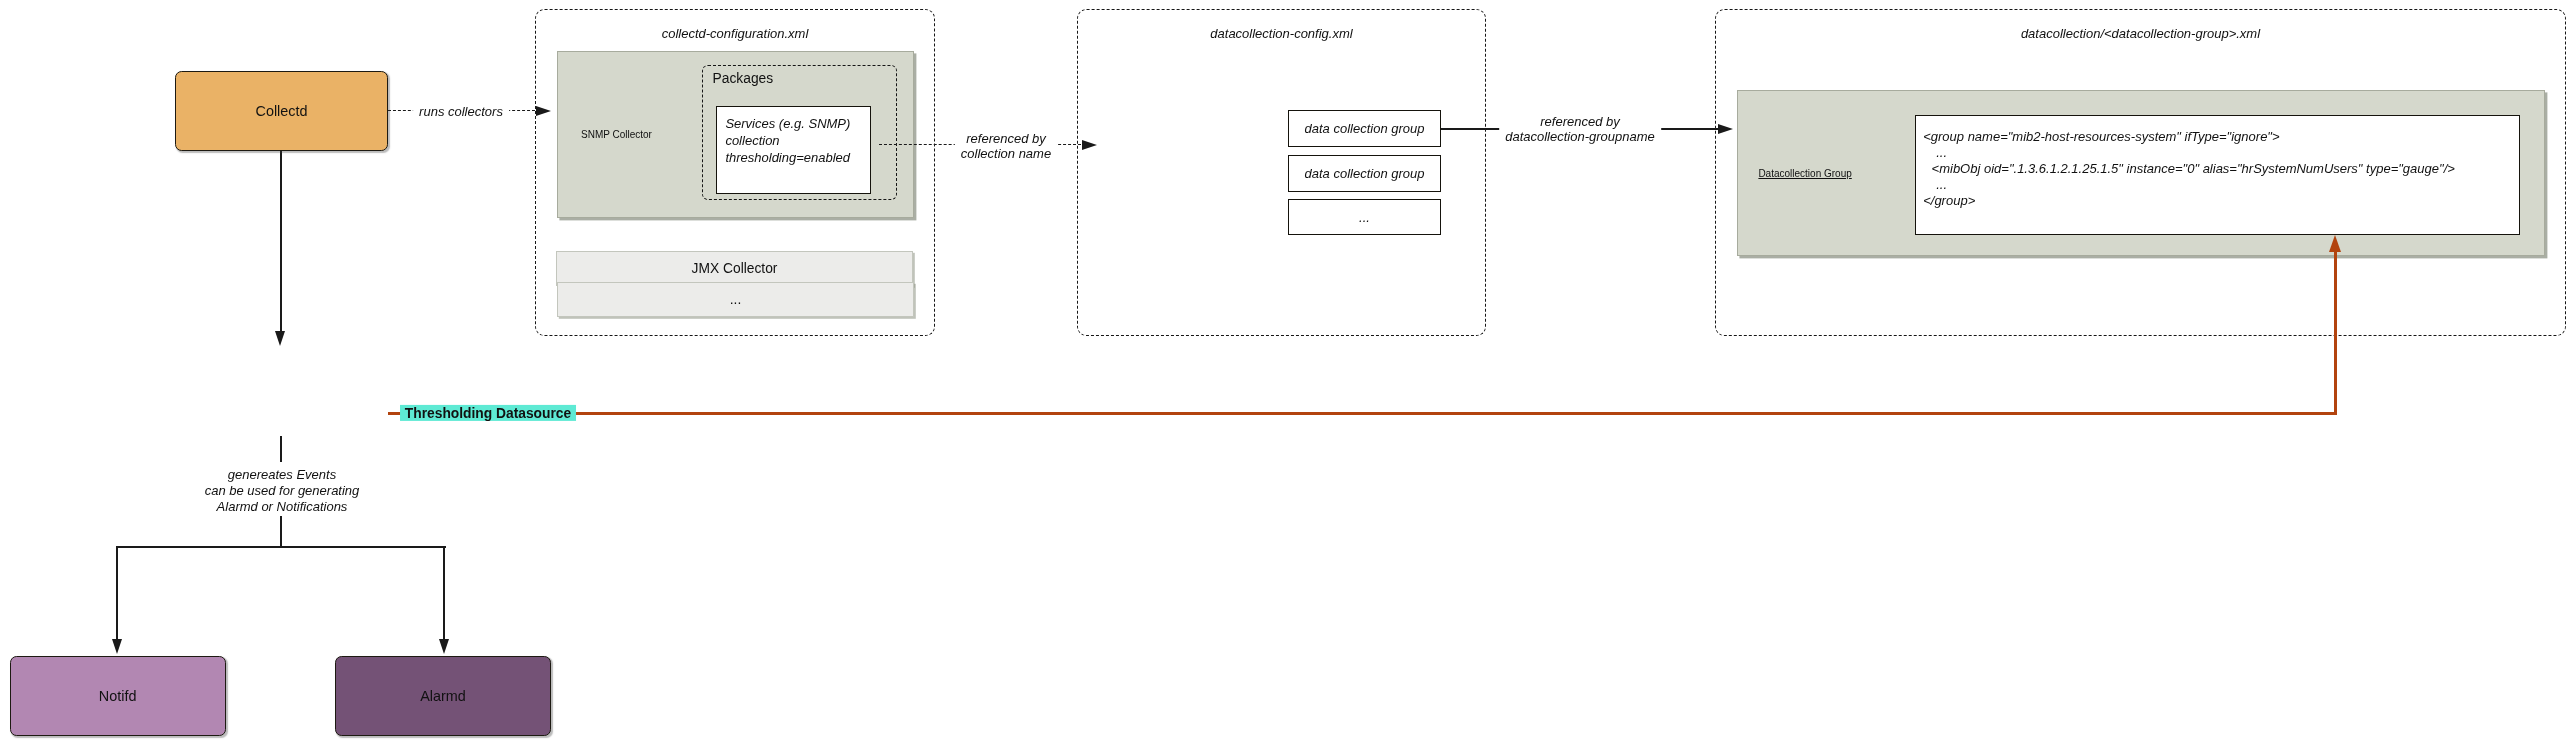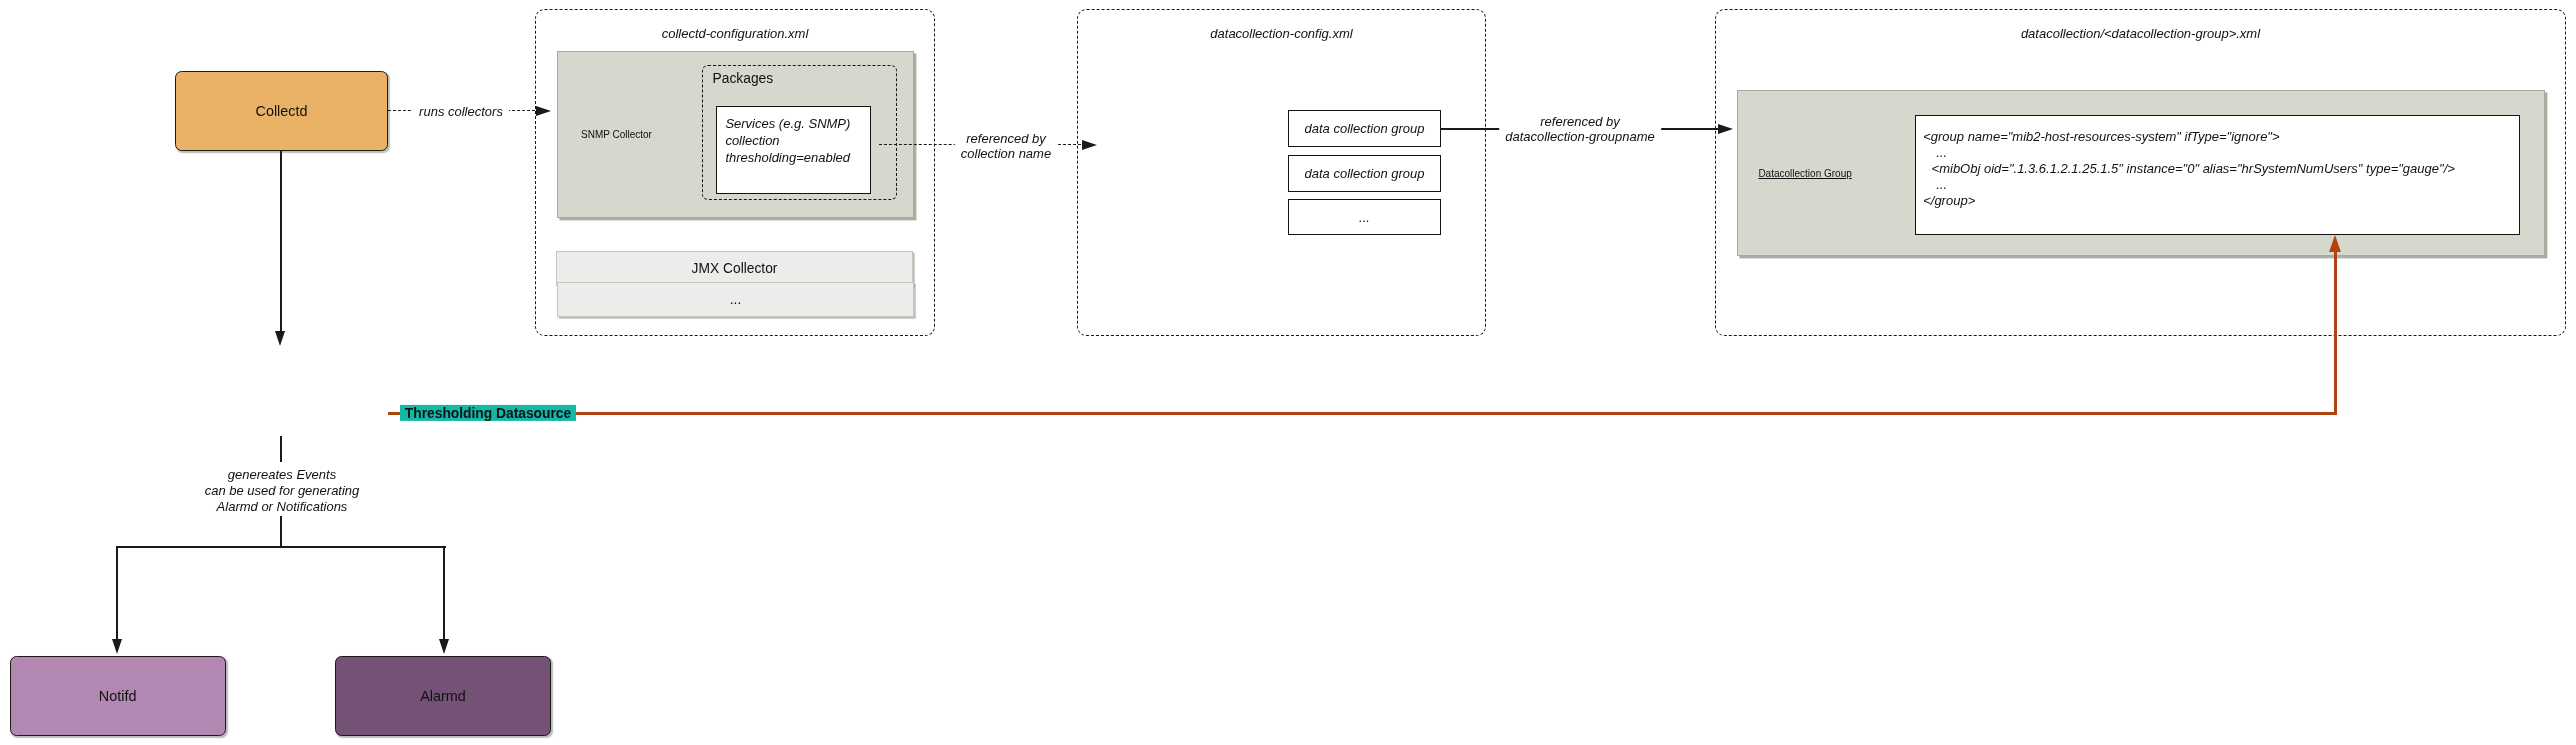--- a/index.html
+++ b/index.html
@@ -67,21 +67,21 @@
   .red-v{position:absolute;width:3px;background:var(--red-line);}
   .ah-right{position:absolute;width:0;height:0;border-top:5.4px solid transparent;border-bottom:5.4px solid transparent;border-left:15.6px solid var(--line);}
   .ah-down{position:absolute;width:0;height:0;border-left:5.4px solid transparent;border-right:5.4px solid transparent;border-top:15.6px solid var(--line);}
   .ah-up-red{position:absolute;width:0;height:0;border-left:6.6px solid transparent;border-right:6.6px solid transparent;border-bottom:17px solid var(--red-line);}
   .edge-label{
     position:absolute;transform:translate(-50%,-50%);background:#ffffff;
     font-style:italic;font-size:13px;text-align:center;line-height:15px;
     padding:0.6px 6px;white-space:nowrap;
   }
   .edge-label-bold{
-    position:absolute;transform:translate(-50%,-50%);background:#14b8a6;
+    position:absolute;transform:translate(-50%,-50%);background:#5eead4;
     font-weight:bold;font-size:13.8px;text-align:center;padding:0.6px 4.8px;white-space:nowrap;
   }
   .free-label{
     position:absolute;transform:translateX(-50%);text-align:center;
     font-style:italic;font-size:13px;line-height:16px;white-space:nowrap;
   }
 </style>
 </head>
 <body>
 

